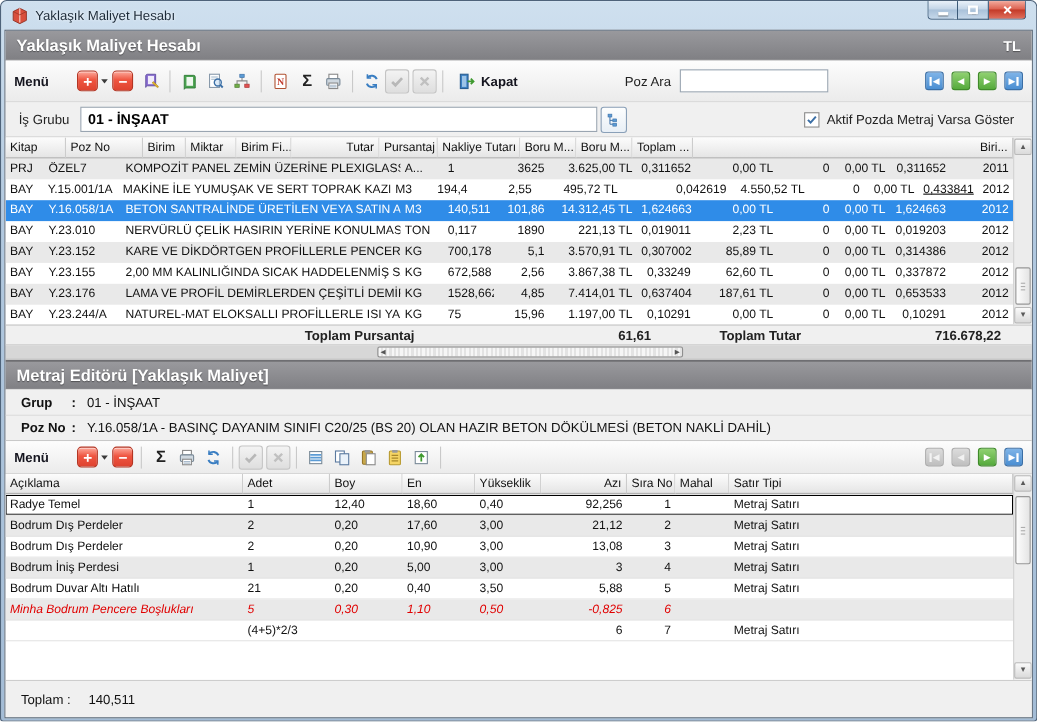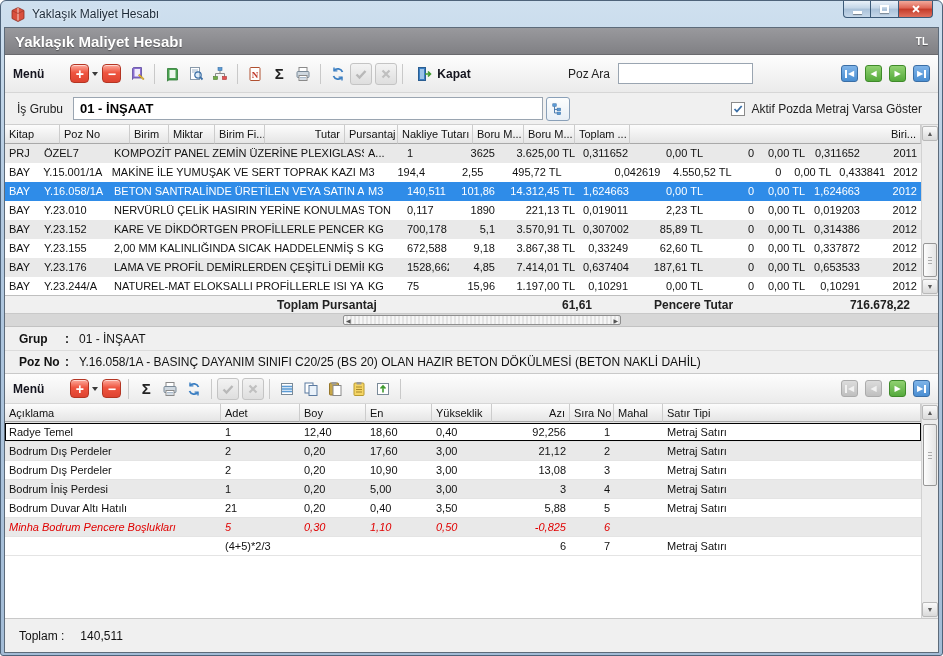--- a/index.html
+++ b/index.html
@@ -12,21 +12,21 @@
   .winbtns{position:absolute;top:0;right:6px;display:flex;}
   .wbtn{height:17px;border:1px solid #3c5a78;border-top:none;display:flex;align-items:center;justify-content:center;}
   .wbtn.min{width:28px;border-radius:0 0 0 4px;background:linear-gradient(#e9f1f9 0%,#c3d5e7 45%,#a9c1d9 50%,#c6d8ea 100%);}
   .wbtn.max{width:28px;border-left:none;background:linear-gradient(#e9f1f9 0%,#c3d5e7 45%,#a9c1d9 50%,#c6d8ea 100%);}
   .wbtn.close{width:34px;border-left:none;border-radius:0 0 4px 0;background:linear-gradient(#f2a99b 0%,#dd6352 45%,#c33a28 50%,#e0705e 100%);}
   .glyph-min{width:9px;height:3px;background:#fff;margin-top:7px;box-shadow:0 1px 1px rgba(0,0,0,.4);}
   .glyph-max{width:9px;height:8px;border:2px solid #fff;box-shadow:0 1px 1px rgba(0,0,0,.3);}
   .window-body{height:626px;background:#f0f0f0;border:1px solid #5d6b7a;display:flex;flex-direction:column;overflow:hidden;}
   .pane-hdr{height:27px;flex:0 0 27px;background:linear-gradient(180deg,#99999d,#808084);border-bottom:1px solid #6a6a6e;
     color:#fff;font-weight:bold;font-size:15px;display:flex;align-items:center;padding:0 10px;text-shadow:0 1px 1px rgba(0,0,0,.4);}
-  .pane-hdr .right{margin-left:auto;font-size:10px;}
+  .pane-hdr .right{margin-left:auto;font-size:13px;}
   .pane-hdr.second{border-top:2px solid #6e6e72;}
   .tb{display:flex;align-items:center;background:linear-gradient(180deg,#fdfdfd,#ebebeb);border-bottom:1px solid #d6d6d6;padding:0 8px;}
   .tb.top{height:38px;flex:0 0 38px;}
   .tb.bot{height:30px;flex:0 0 30px;}
   .menu-label{font-weight:bold;font-size:12px;color:#14141e;margin-right:26px;}
   .tsep{width:1px;height:20px;background:#c9c9c9;margin:0 5px;flex:0 0 1px;}
   .tbi{width:24px;height:24px;display:flex;align-items:center;justify-content:center;border-radius:3px;}
   .tbi.disabled{background:linear-gradient(#f3f3f3,#dedede);border:1px solid #c4c4c4;width:22px;height:22px;}
   .i16{width:16px;height:16px;display:block;}
   .splitbtn{display:flex;align-items:center;}
@@ -287,21 +287,21 @@
           <div class="gc a-l" style="width: 70px;">Y.15.001/1A</div>
           <div class="gc a-l" style="width: 254px;">MAKİNE İLE YUMUŞAK VE SERT TOPRAK KAZILM...</div>
           <div class="gc a-l" style="width: 39px;">M3</div>
           <div class="gc a-l" style="width: 46px;">194,4</div>
           <div class="gc a-r" style="width: 50px;">2,55</div>
           <div class="gc a-r" style="width: 80px;">495,72 TL</div>
           <div class="gc a-r" style="width: 53px; margin-left: 45px;">0,042619</div>
           <div class="gc a-r" style="width: 75px;">4.550,52 TL</div>
           <div class="gc a-r" style="width: 51px;">0</div>
           <div class="gc a-r" style="width: 51px;">0,00 TL</div>
-          <div class="gc a-r" style="width: 55px;">0,433841</div>
+          <div class="gc a-r" style="width: 55px; text-decoration: underline;">0,433841</div>
           <div class="gc a-r" style="flex: 1 1 auto;">2012</div>
         </div>
         <div class="gr alt sel">
           <div class="gc a-l" style="width: 35px;">BAY</div>
           <div class="gc a-l" style="width: 70px;">Y.16.058/1A</div>
           <div class="gc a-l" style="width: 254px;">BETON SANTRALİNDE ÜRETİLEN VEYA SATIN ALI...</div>
           <div class="gc a-l" style="width: 39px;">M3</div>
           <div class="gc a-l" style="width: 46px;">140,511</div>
           <div class="gc a-r" style="width: 50px;">101,86</div>
           <div class="gc a-r" style="width: 80px;">14.312,45 TL</div>
@@ -341,21 +341,21 @@
           <div class="gc a-r" style="width: 51px;">0,00 TL</div>
           <div class="gc a-r" style="width: 55px;">0,314386</div>
           <div class="gc a-r" style="flex: 1 1 auto;">2012</div>
         </div>
         <div class="gr">
           <div class="gc a-l" style="width: 35px;">BAY</div>
           <div class="gc a-l" style="width: 70px;">Y.23.155</div>
           <div class="gc a-l" style="width: 254px;">2,00 MM KALINLIĞINDA SICAK HADDELENMİŞ SA...</div>
           <div class="gc a-l" style="width: 39px;">KG</div>
           <div class="gc a-l" style="width: 46px;">672,588</div>
-          <div class="gc a-r" style="width: 50px;">9,18</div>
+          <div class="gc a-r" style="width: 50px;">2,56</div>
           <div class="gc a-r" style="width: 80px;">3.867,38 TL</div>
           <div class="gc a-r" style="width: 53px;">0,33249</div>
           <div class="gc a-r" style="width: 75px;">62,60 TL</div>
           <div class="gc a-r" style="width: 51px;">0</div>
           <div class="gc a-r" style="width: 51px;">0,00 TL</div>
           <div class="gc a-r" style="width: 55px;">0,337872</div>
           <div class="gc a-r" style="flex: 1 1 auto;">2012</div>
         </div>
         <div class="gr alt">
           <div class="gc a-l" style="width: 35px;">BAY</div>
@@ -387,31 +387,34 @@
           <div class="gc a-r" style="width: 55px;">0,10291</div>
           <div class="gc a-r" style="flex: 1 1 auto;">2012</div>
         </div>
       </div>
 
     <div class="totals">
       <span class="sp1"></span>
       <span class="lab1">Toplam Pursantaj</span>
       <span class="val1">61,61</span>
       <span class="sp2"></span>
-      <span class="lab2">Pencere Tutar</span>
+      <span class="lab2">Toplam Tutar</span>
       <span class="val2">716.678,22</span>
     </div>
 
     <div class="hs">
       <div class="hs-thumb">
         <span>◀</span>
         <span>▶</span>
       </div>
     </div>
 
+    <div class="pane-hdr second">
+      <span>Metraj Editörü [Yaklaşık Maliyet]</span>
+    </div>
 
     <div class="info">
       <div class="info-row">
         <span class="info-lab">Grup</span>
         <span class="info-col">:</span>
         <span>01 - İNŞAAT</span>
       </div>
       <div class="info-row">
         <span class="info-lab">Poz No</span>
         <span class="info-col">:</span>

